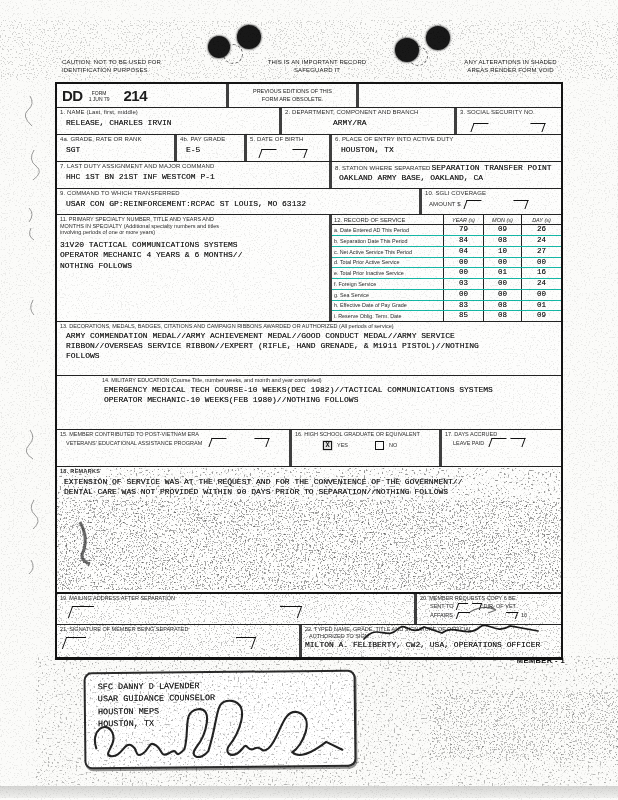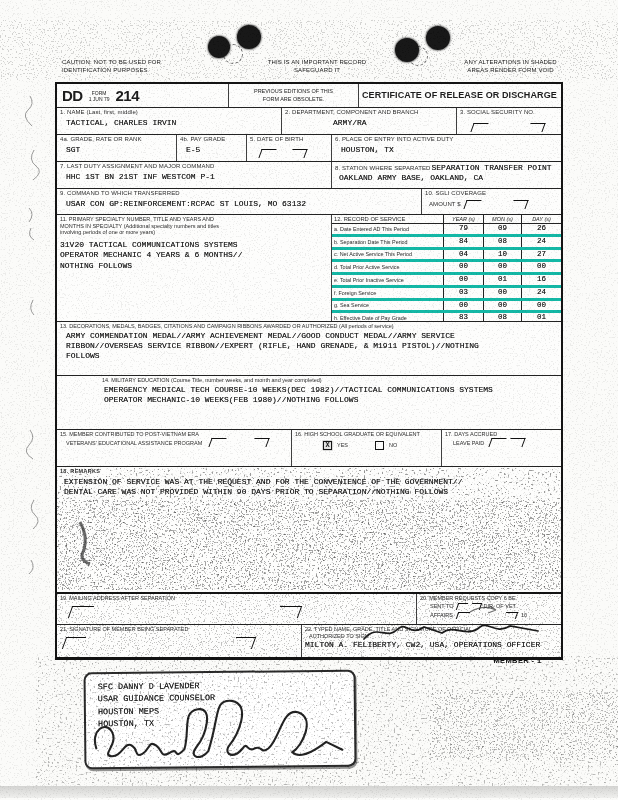--- a/index.html
+++ b/index.html
@@ -25,21 +25,21 @@
   .stamp-dash { position:absolute; border-radius:50%; border:1.2px dashed #6a6a6a; background:transparent; }
   
   .form {
     position:absolute; left:55px; top:82px; width:508px;
     border:2px solid #141414; border-bottom-width:3px;
     background:rgba(255,255,255,.55);
     display:flex; flex-direction:column;
   }
   .row { display:flex; border-bottom:1px solid #232323; }
   .row:last-child { border-bottom:none; }
-  .cell { position:relative; border-right:1px solid #404040; padding:1px 3px; overflow:hidden; }
+  .cell { position:relative; border-right:3px solid #404040; padding:1px 3px; overflow:hidden; }
   .cell:last-child { border-right:none; flex:1; }
   
   .hdr { height:24px; align-items:stretch; }
   .hdr-dd { width:172px; display:flex; align-items:center; gap:6px; padding-left:5px; }
   .big { font-size:15px; font-weight:bold; letter-spacing:-.5px; font-family:"Liberation Sans",sans-serif; }
   .ddform { font-size:5px; line-height:1.2; text-align:center; }
   .hdr-note { width:130px; display:flex; flex-direction:column; justify-content:center; text-align:center; font-size:5.5px; line-height:1.3; }
   .hdr-title { display:flex; flex-direction:column; justify-content:center; font-weight:bold; font-size:9px; line-height:1.25; letter-spacing:.1px; }
   
   .r27 { height:27px; } .r26 { height:26px; }
@@ -48,37 +48,37 @@
   .val-ind { padding-left:6px; margin-top:1px; }
   
   .red { position:relative; display:inline-block; height:11px; vertical-align:middle; }
   .red .bl,.red .br { position:absolute; top:0; width:15px; height:9px; }
   .red .bl { left:0; border-top:1.5px solid #111; border-left:1.5px solid #111; transform:skewX(-20deg); }
   .red .br { right:0; border-top:1.5px solid #111; border-right:1.5px solid #111; transform:skewX(-20deg); }
   
   .svc { display:flex; flex-direction:column; height:100%; }
   .svc-hdr { display:flex; height:14px; border-bottom:1px solid #232323; }
   .svc-rows { display:flex; flex-direction:column; flex:1; }
-  .svc-row { display:flex; flex:1; border-bottom:3px solid #14b8a6; }
+  .svc-row { display:flex; flex:1; border-bottom:1px solid #14b8a6; }
   .svc-row:last-child { border-bottom:none; }
   .svc-lab { width:112px; border-right:1px solid #232323; font-size:5.4px; padding:1px 2px; display:flex; align-items:center; color:#2b2b2b; }
   .svc-col { width:40px; border-right:1px solid #232323; display:flex; align-items:center; justify-content:center; text-align:center; }
   .svc-col.mon { width:38px; }
   .svc-col.day { border-right:none; flex:1; }
   .svc-h { font-size:5.5px; font-style:italic; }
   
   .cb { width:9px; height:9px; border:1.2px solid #141414; display:inline-flex; align-items:center; justify-content:center;
         font-size:7px; font-weight:bold; font-family:"Liberation Mono",monospace; vertical-align:middle; }
   .cb.shaded { background:rgba(40,40,40,.12); box-shadow:0 0 1px #333; }
   
   .r-remarks { height:127px; border-bottom:2px solid #141414; }
   .r-19 { height:31px; } .r-21 { height:32px; }
   .r-13 { height:54px; } .r-14 { height:54px;padding-left:42px; } .r-11 { height:107px; } .r-15 { height:37px; }
   
-  .member-copy { position:absolute; left:470px; top:656px; width:95px; text-align:center;
+  .member-copy { position:absolute; left:470px; top:656px; width:95px; text-align:right;
                  font-size:7.5px; font-weight:bold; letter-spacing:.4px; color:#111; }
   .counselor {
     position:absolute; left:84px; top:671px; width:272px; height:97px;
     background:#fff; border:2.5px solid #2b2b2b; border-radius:8px;
     transform:rotate(-.6deg); padding:7px 0 0 12px;
     box-shadow:1px 2px 0 rgba(20,20,20,.45);
   }
   .counselor .typed { font-size:8.5px; line-height:1.45; }
   .sig-wrap { position:absolute; pointer-events:none; }
   .noise { position:absolute; left:0; top:0; width:618px; height:800px; pointer-events:none; }
@@ -112,35 +112,34 @@
 
   <div class="form">
 
     <div class="row hdr">
       <div class="cell hdr-dd" style="width:172px;">
         <span class="big">DD</span>
         <span class="ddform">
           <span>FORM</span><br>
           <span>1 JUN 79</span>
         </span>
-        <span class="big" style="">214</span>
+        <span class="big" style="margin-left:8px;">214</span>
       </div>
       <div class="cell hdr-note" style="width:130px;">
         <div>PREVIOUS EDITIONS OF THIS</div>
         <div>FORM ARE OBSOLETE.</div>
       </div>
       <div class="cell hdr-title">
-        <div>CERTIFICATE OF RELEASE OR DISCHARGE</div>
       </div>
     </div>
 
     <div class="row r27">
       <div class="cell w225">
         <div class="lab">1. NAME (Last, first, middle)</div>
-        <div class="typed val-ind">TACTICAL, CHARLES IRVIN</div>
+        <div class="typed val-ind">RELEASE, CHARLES IRVIN</div>
       </div>
       <div class="cell w175">
         <div class="lab">2. DEPARTMENT, COMPONENT AND BRANCH</div>
         <div class="typed" style="padding-left:48px; margin-top:1px;">ARMY/RA</div>
       </div>
       <div class="cell">
         <div class="lab">3. SOCIAL SECURITY NO.</div>
         <span class="red" style="width:72px; margin:4px 0 0 12px;"><i class="bl"></i><i class="br"></i></span>
       </div>
     </div>

